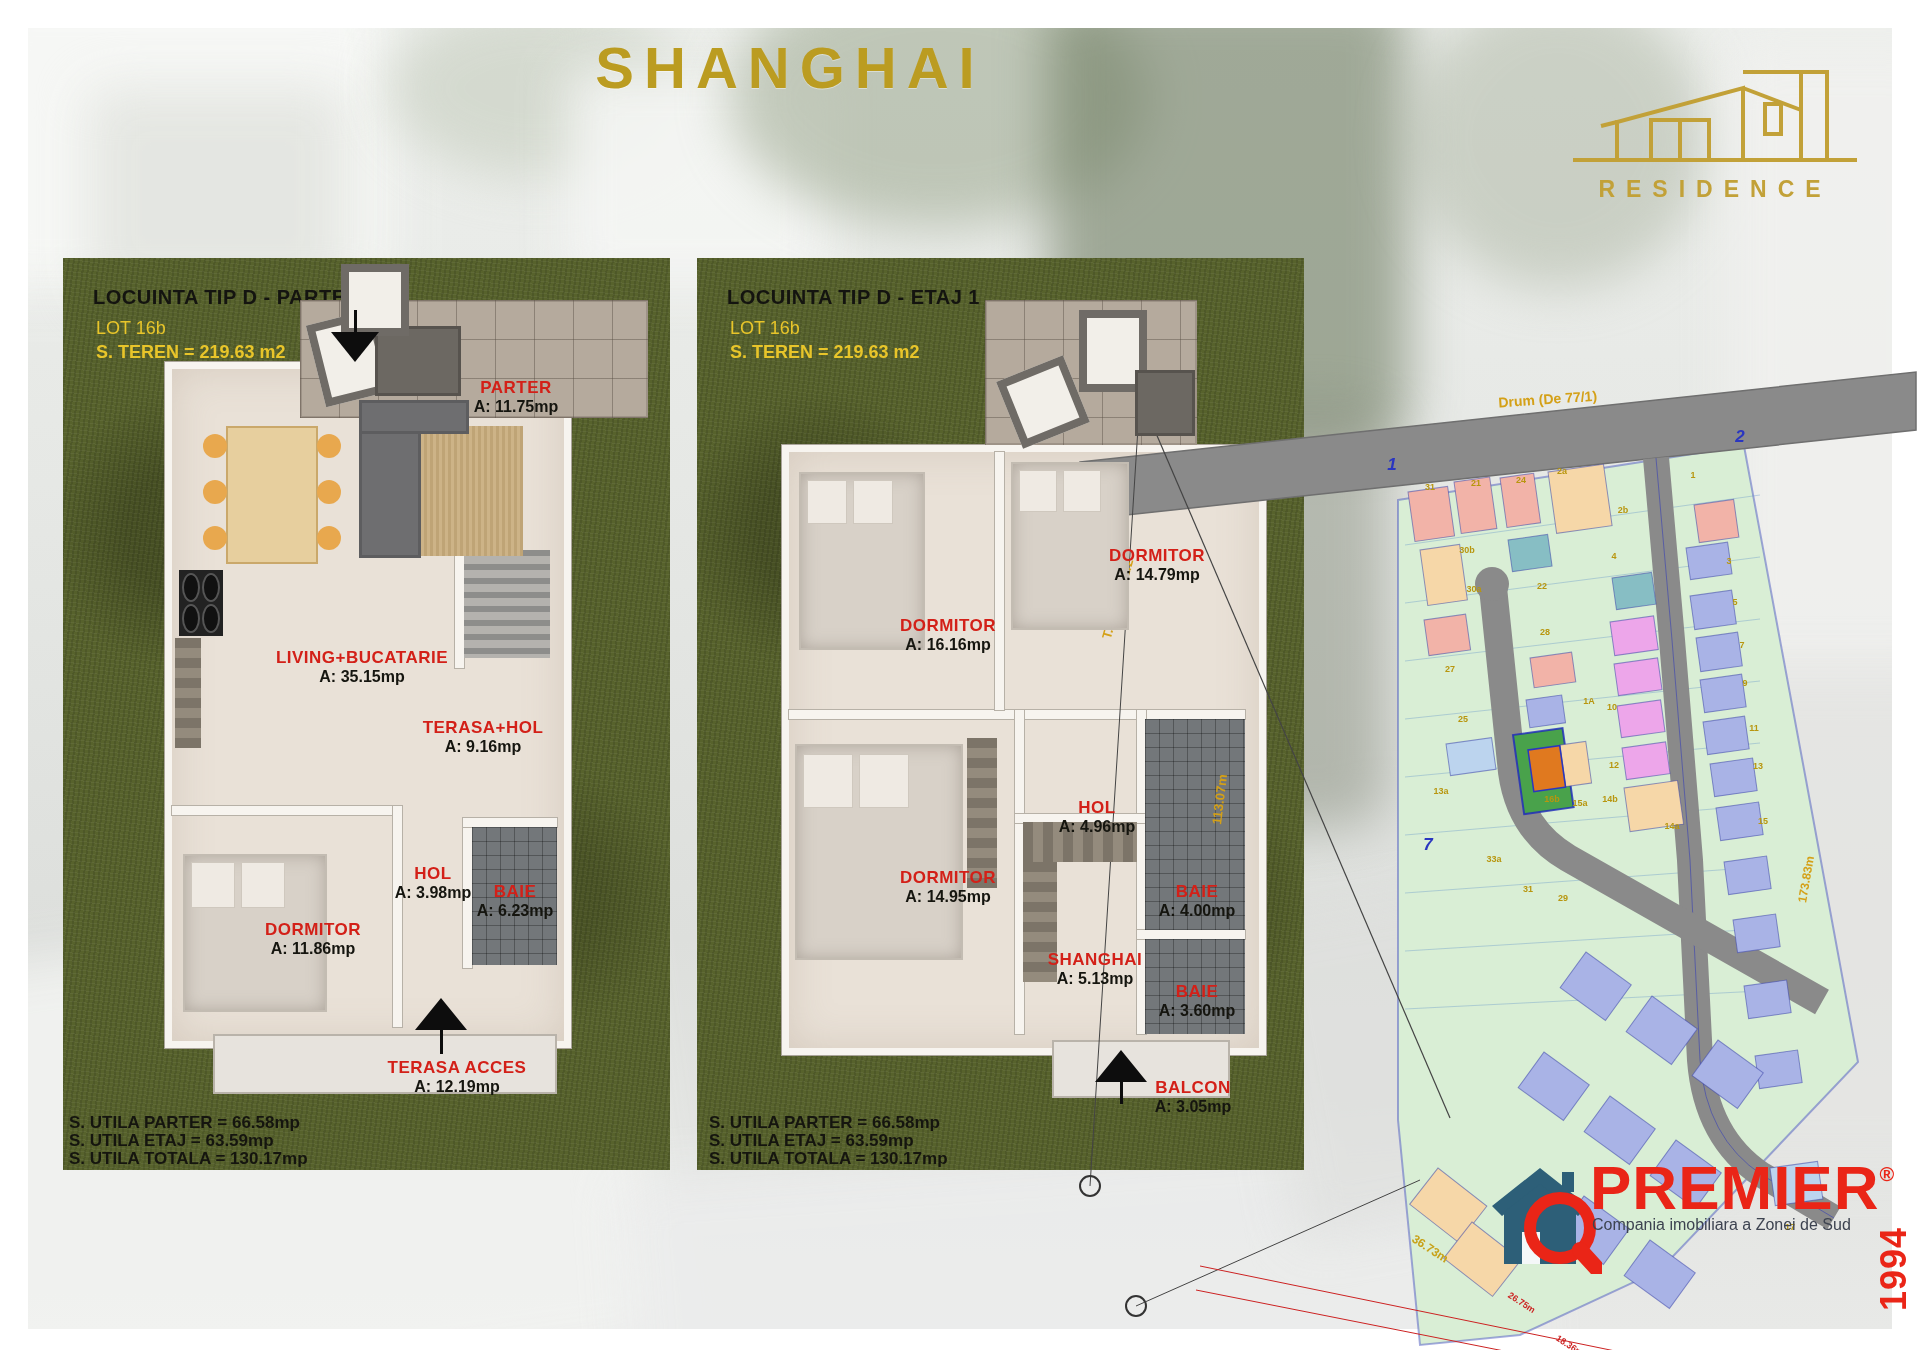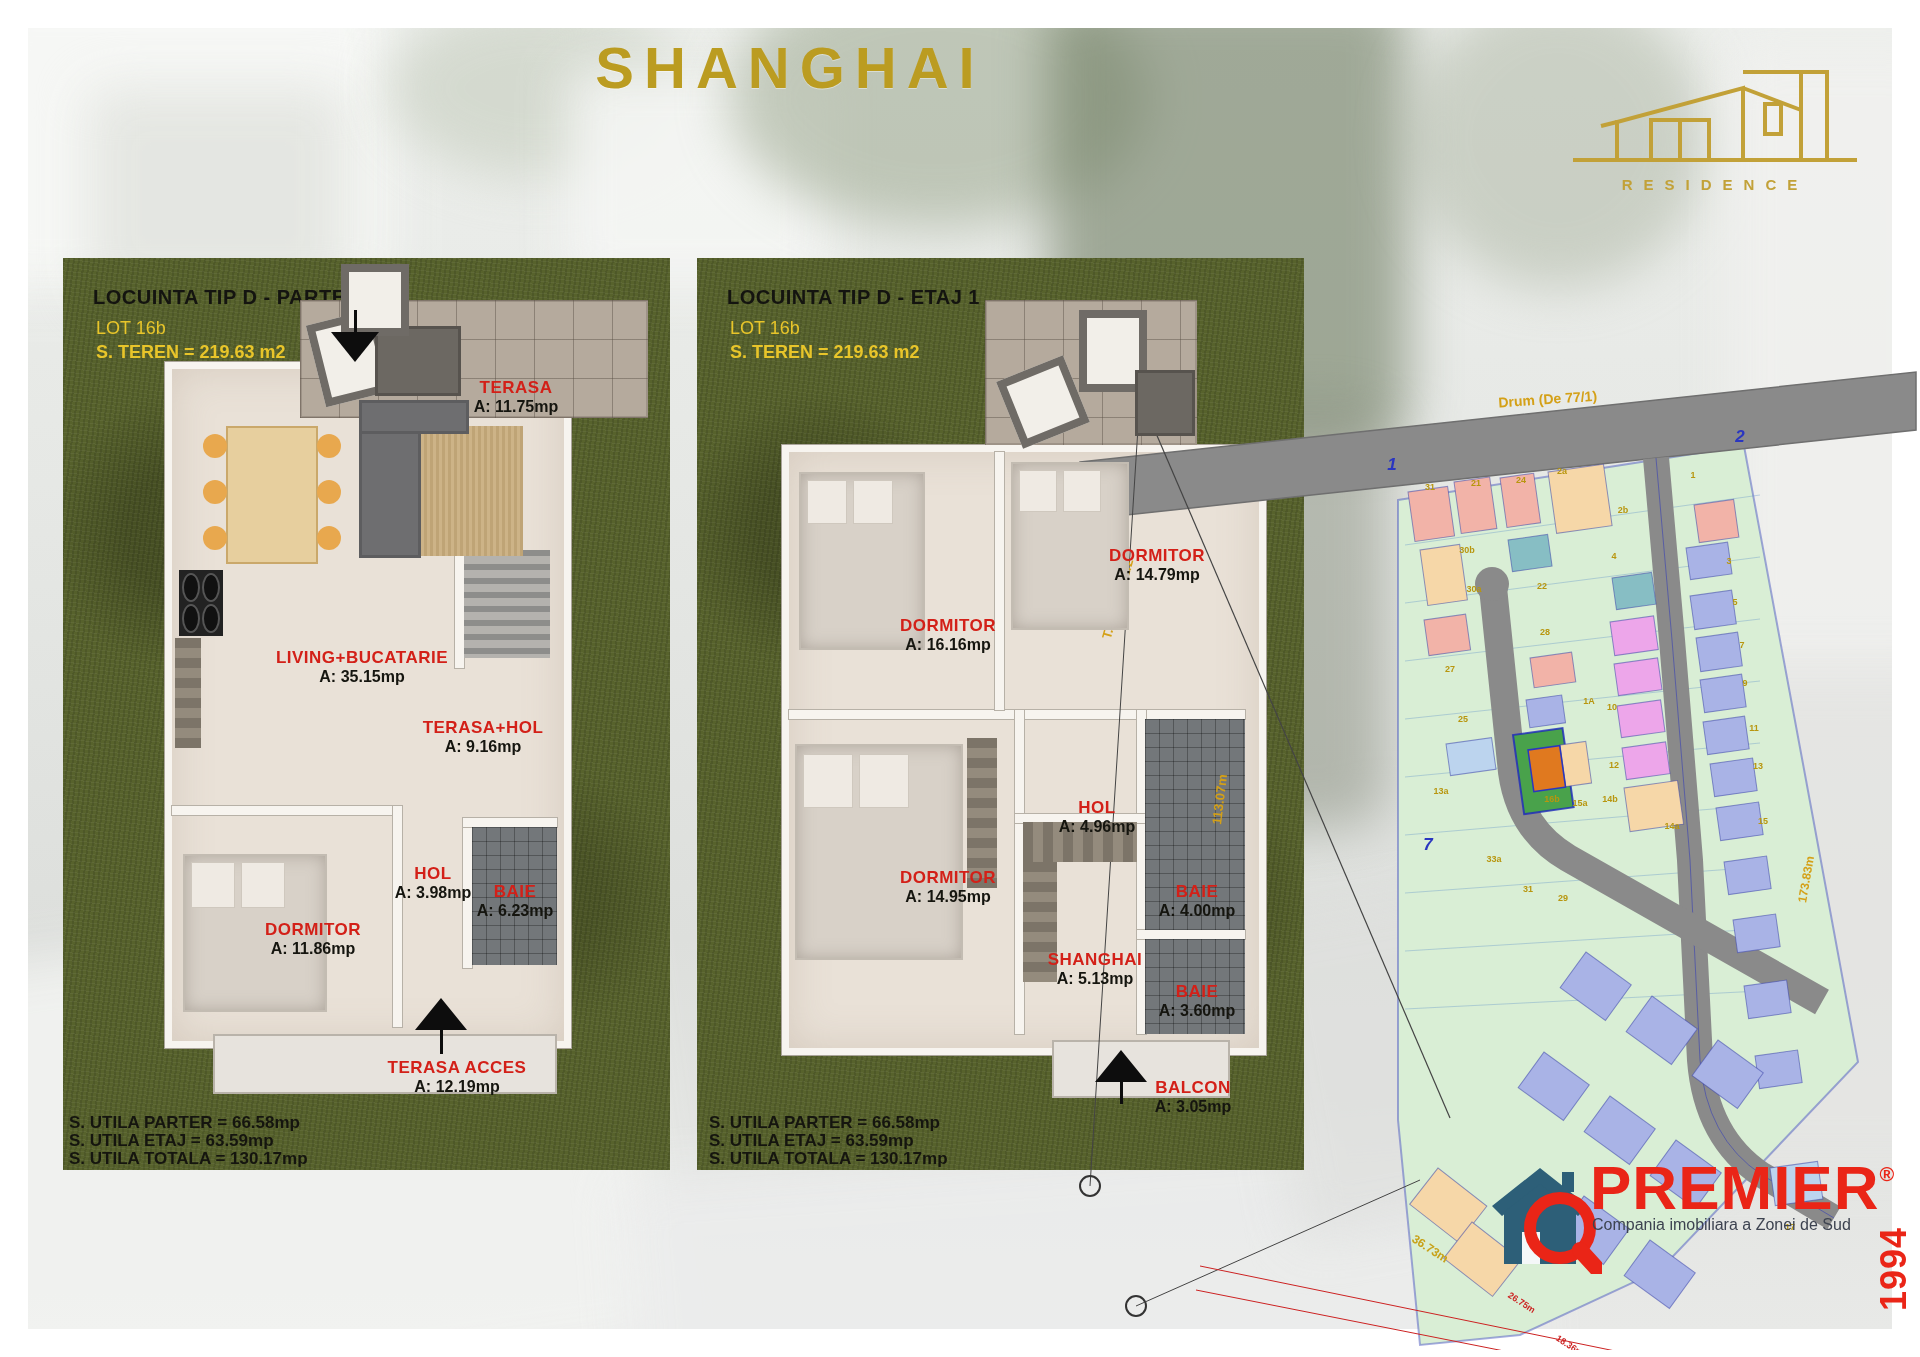--- a/index.html
+++ b/index.html
@@ -11,21 +11,21 @@
   .blob{position:absolute;filter:blur(26px);}
   
   .title{position:absolute;left:480px;top:34px;width:620px;text-align:center;
          font-size:58px;font-weight:bold;letter-spacing:10px;color:#bb9c21;
          text-shadow:0 1px 0 rgba(255,255,255,.4);}
   
   .vegas{position:absolute;left:1555px;top:48px;width:320px;text-align:center;}
   .vegas .word{font-weight:bold;font-size:46px;letter-spacing:8px;line-height:1.05;
       background:linear-gradient(90deg,#9a7b28,#d8ba52 55%,#b6922f);
       -webkit-background-clip:text;background-clip:text;color:#c2a138;-webkit-text-fill-color:transparent;}
-  .vegas .res{font-size:15px;letter-spacing:11px;color:#c2a138;font-weight:bold;margin-top:4px;}
+  .vegas .res{font-size:23px;letter-spacing:11px;color:#c2a138;font-weight:bold;margin-top:4px;}
   
   .panel{position:absolute;width:607px;height:912px;overflow:hidden;
       background-color:#57622c;
       background-image:
         radial-gradient(circle at 20% 30%, rgba(0,0,0,.18) 0 60px, transparent 140px),
         radial-gradient(circle at 80% 70%, rgba(0,0,0,.14) 0 50px, transparent 130px),
         repeating-linear-gradient(97deg, rgba(0,0,0,.10) 0 2px, transparent 2px 5px),
         repeating-linear-gradient(7deg, rgba(255,255,255,.05) 0 1px, transparent 1px 4px);}
   .panel-left{left:63px;top:258px;}
   .panel-mid{left:697px;top:258px;}
@@ -159,21 +159,21 @@
 
     <div class="furn bed" style="left:120px;top:596px;width:144px;height:158px;"></div>
     <div class="furn pillow" style="left:128px;top:604px;width:44px;height:46px;"></div>
     <div class="furn pillow" style="left:178px;top:604px;width:44px;height:46px;"></div>
 
     <div class="balc" style="left:150px;top:776px;width:344px;height:60px;"></div>
     <div class="arrow up" style="left:352px;top:740px;"></div>
     <div class="stem" style="left:377px;top:772px;height:24px;"></div>
 
     <div class="rlabel" style="left:453px;top:120px;">
-      <div class="rname">TERASA</div>
+      <div class="rname">PARTER</div>
       <div class="rarea">A: 11.75mp</div>
     </div>
     <div class="rlabel" style="left:299px;top:390px;">
       <div class="rname">LIVING+BUCATARIE</div>
       <div class="rarea">A: 35.15mp</div>
     </div>
     <div class="rlabel" style="left:420px;top:460px;">
       <div class="rname">TERASA+HOL</div>
       <div class="rarea">A: 9.16mp</div>
     </div>

